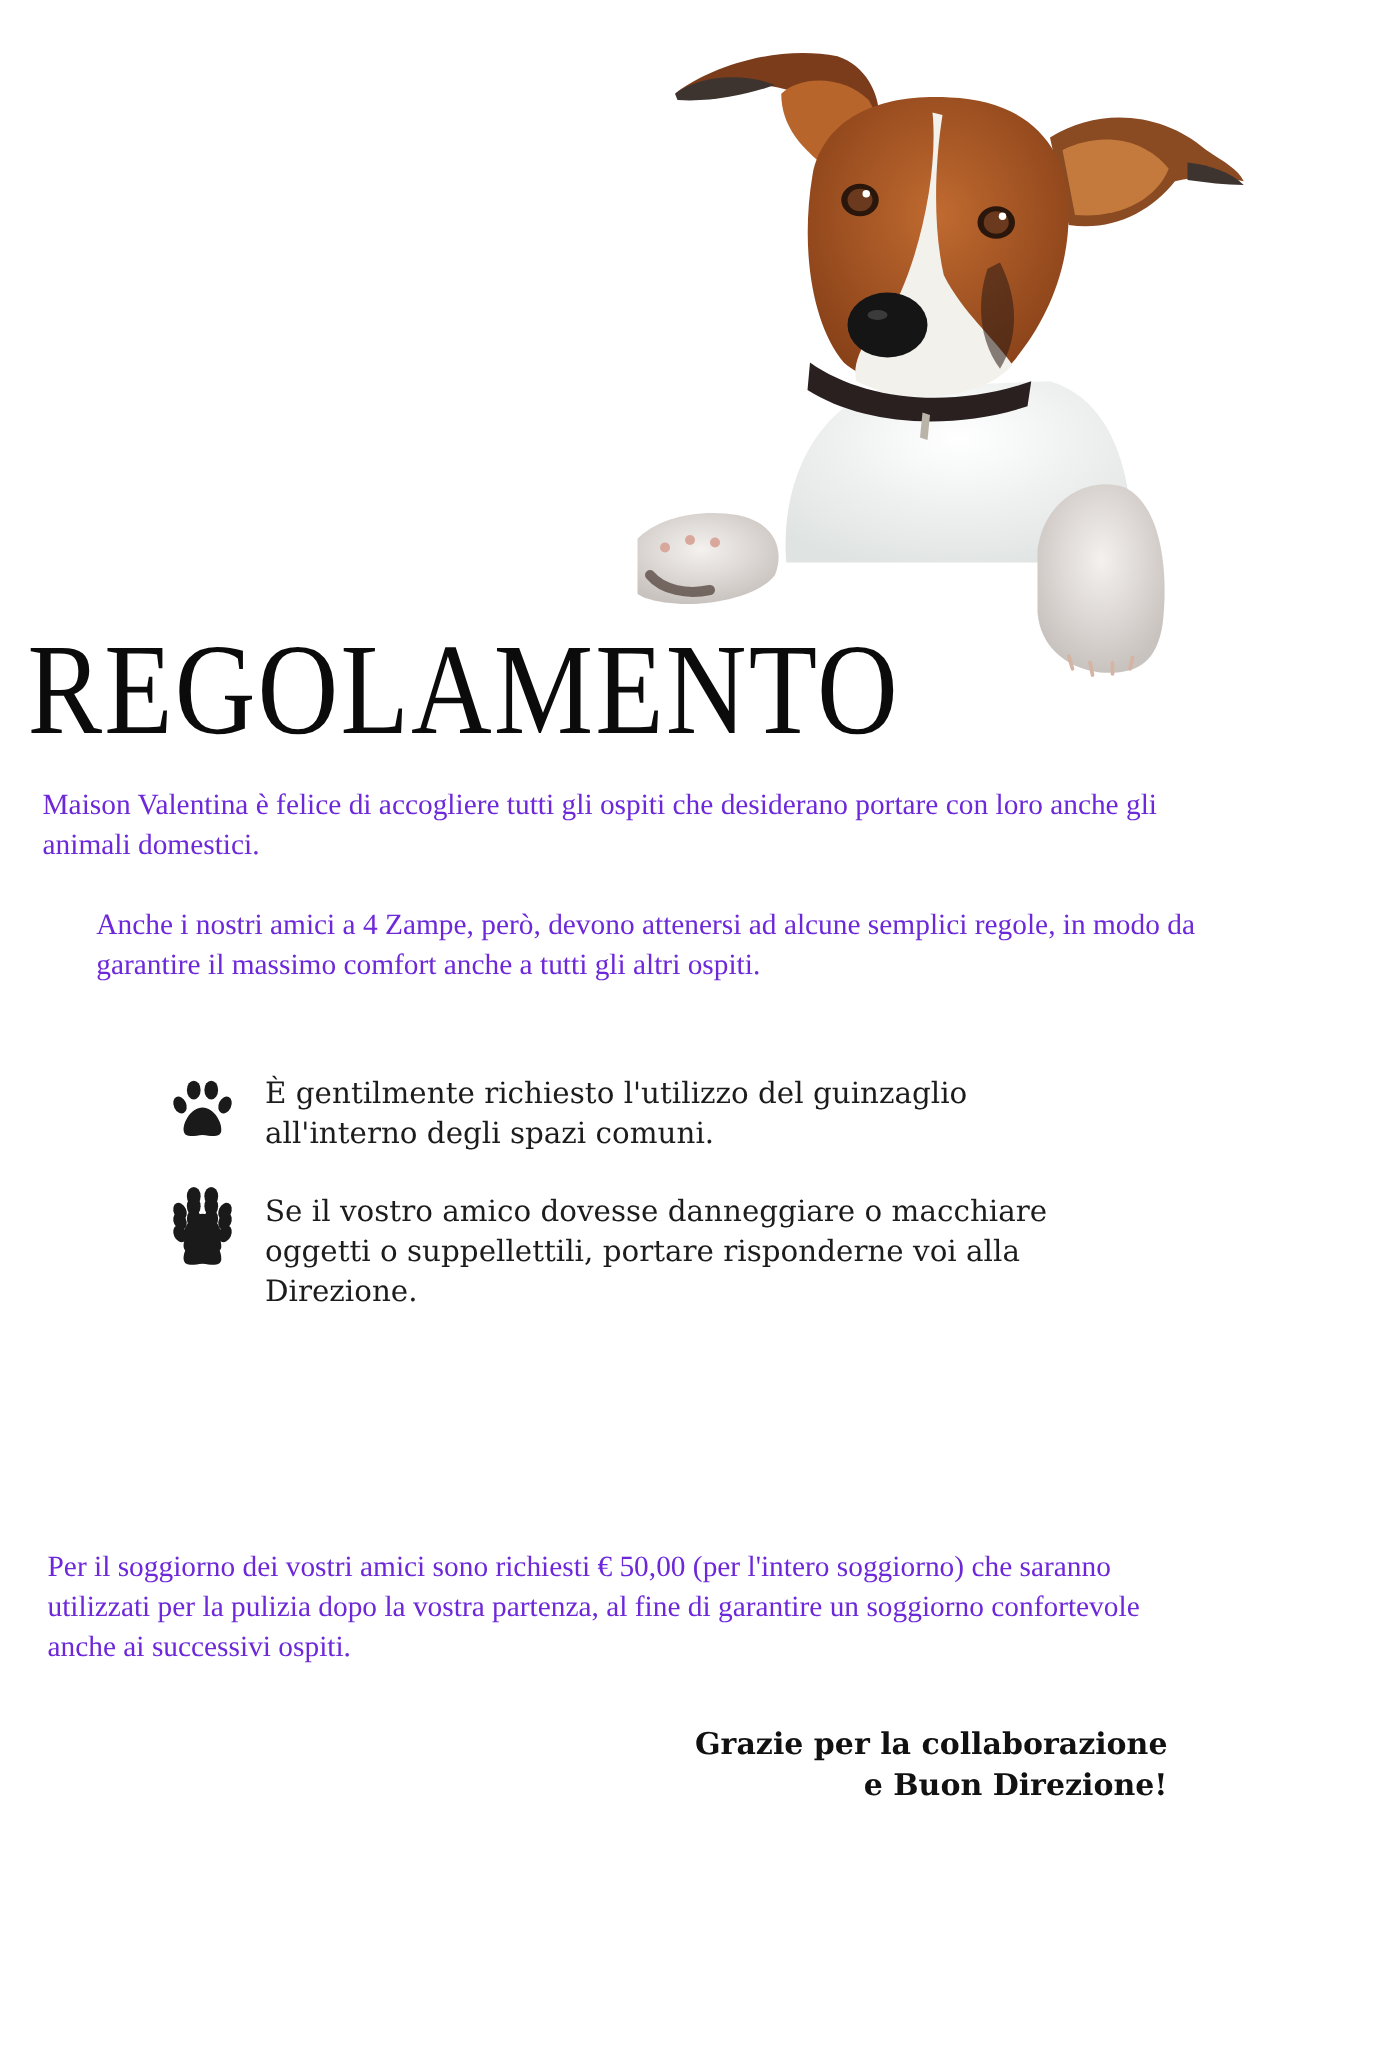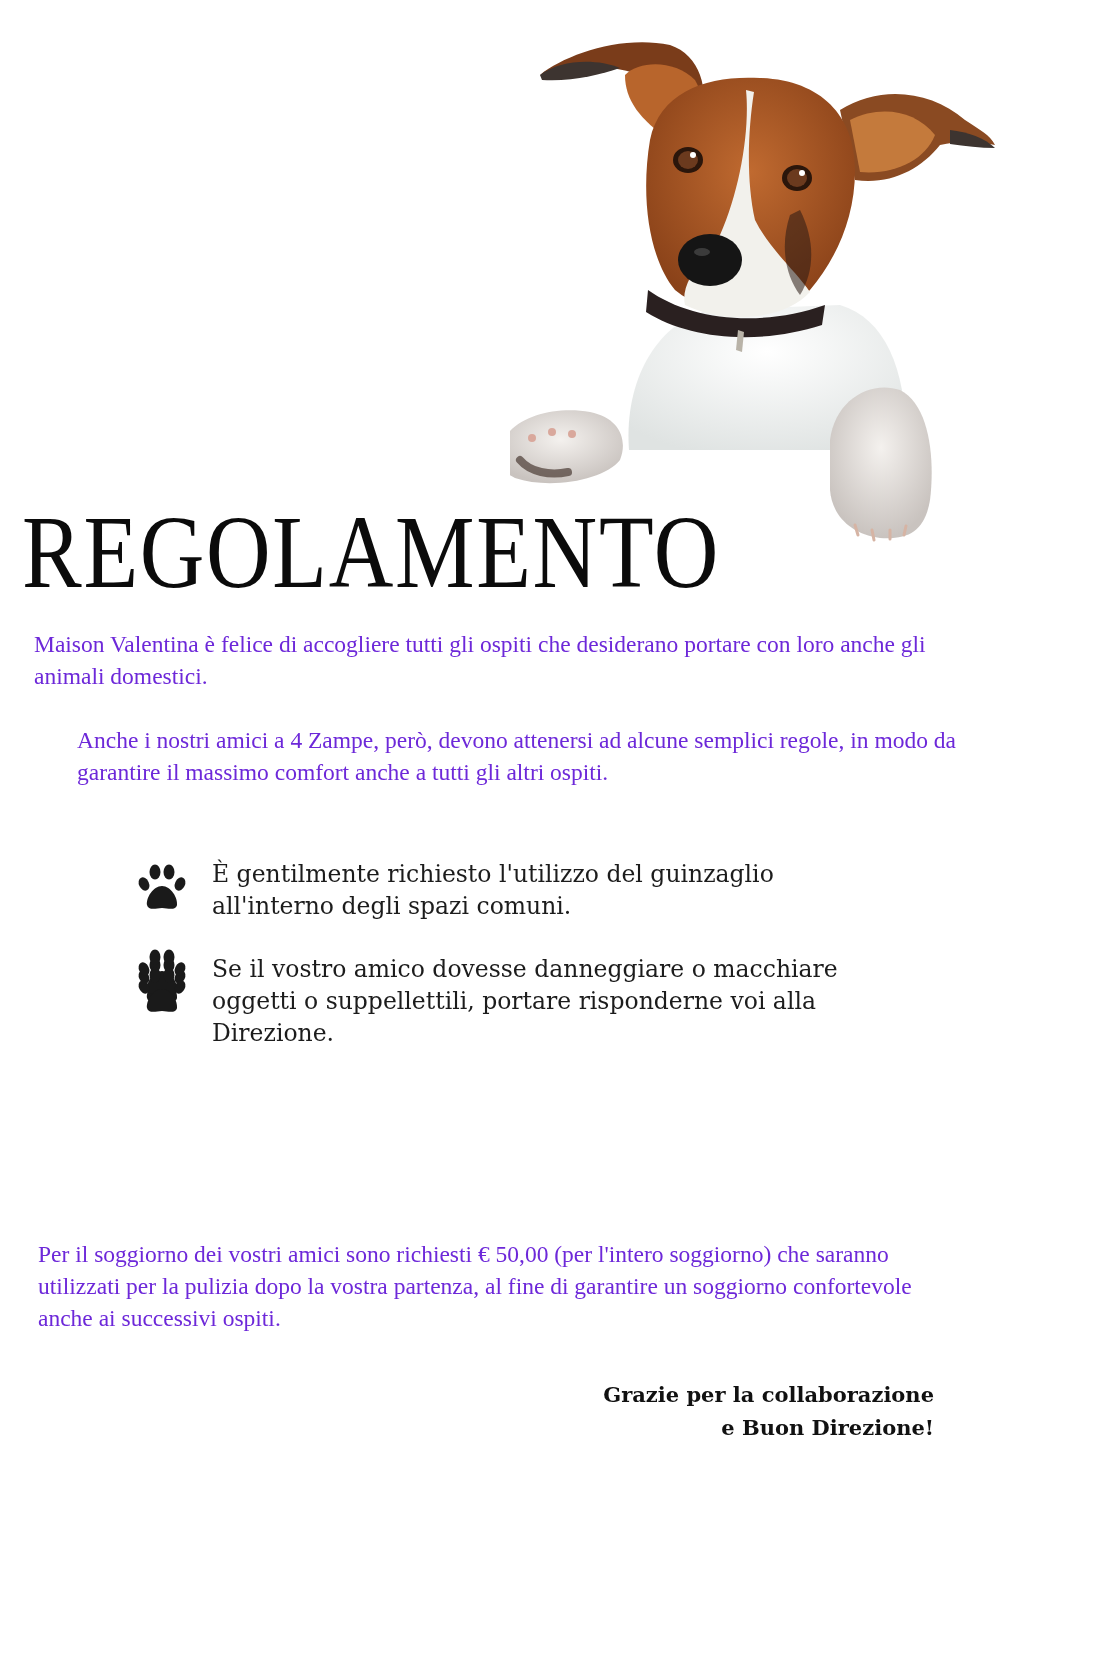--- a/index.html
+++ b/index.html
@@ -80,21 +80,21 @@
 
     .fee { left: 38px; top: 1238px; width: 910px; }
 
     .closing {
       position: absolute;
       right: 168px;
       top: 1378px;
       text-align: right;
       font-family: "DejaVu Serif", serif;
       font-weight: 700;
-      font-size: 21px;
+      font-size: 24px;
       line-height: 33px;
       color: #111111;
     }
     .closing span { display: block; }
   </style>
 </head>
 <body>
 
 <div class="dog-figure">
   <svg viewBox="0 0 540 560" xmlns="http://www.w3.org/2000/svg">

